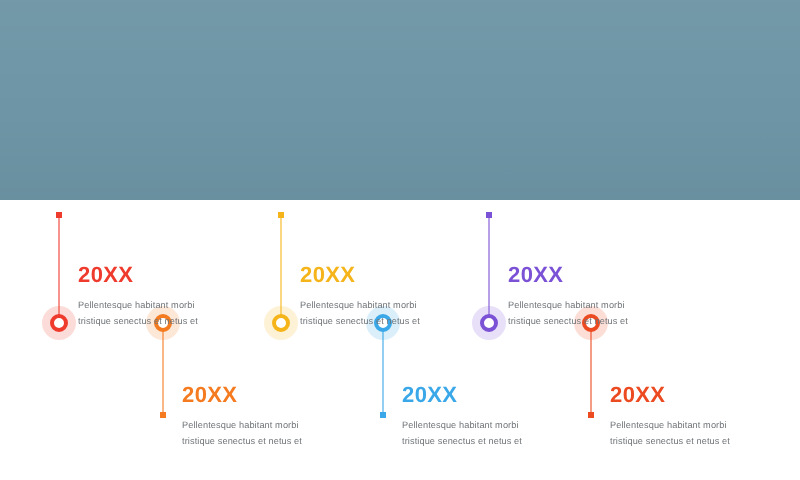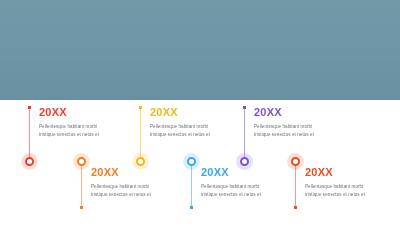--- a/index.html
+++ b/index.html
@@ -77,20 +77,21 @@
     width: 3px;
     height: 3px;
     margin-left: -1px;
     z-index: 5;
   }
   
   .entry {
     position: absolute;
     width: 96px;
     z-index: 7;
+    margin-top: 26px;
   }
   .entry-year {
     font-size: 11px;
     font-weight: bold;
     letter-spacing: 0.2px;
     line-height: 13px;
     margin: 0 0 4px 0;
     font-family: "Liberation Sans", sans-serif;
   }
   .entry-desc {

